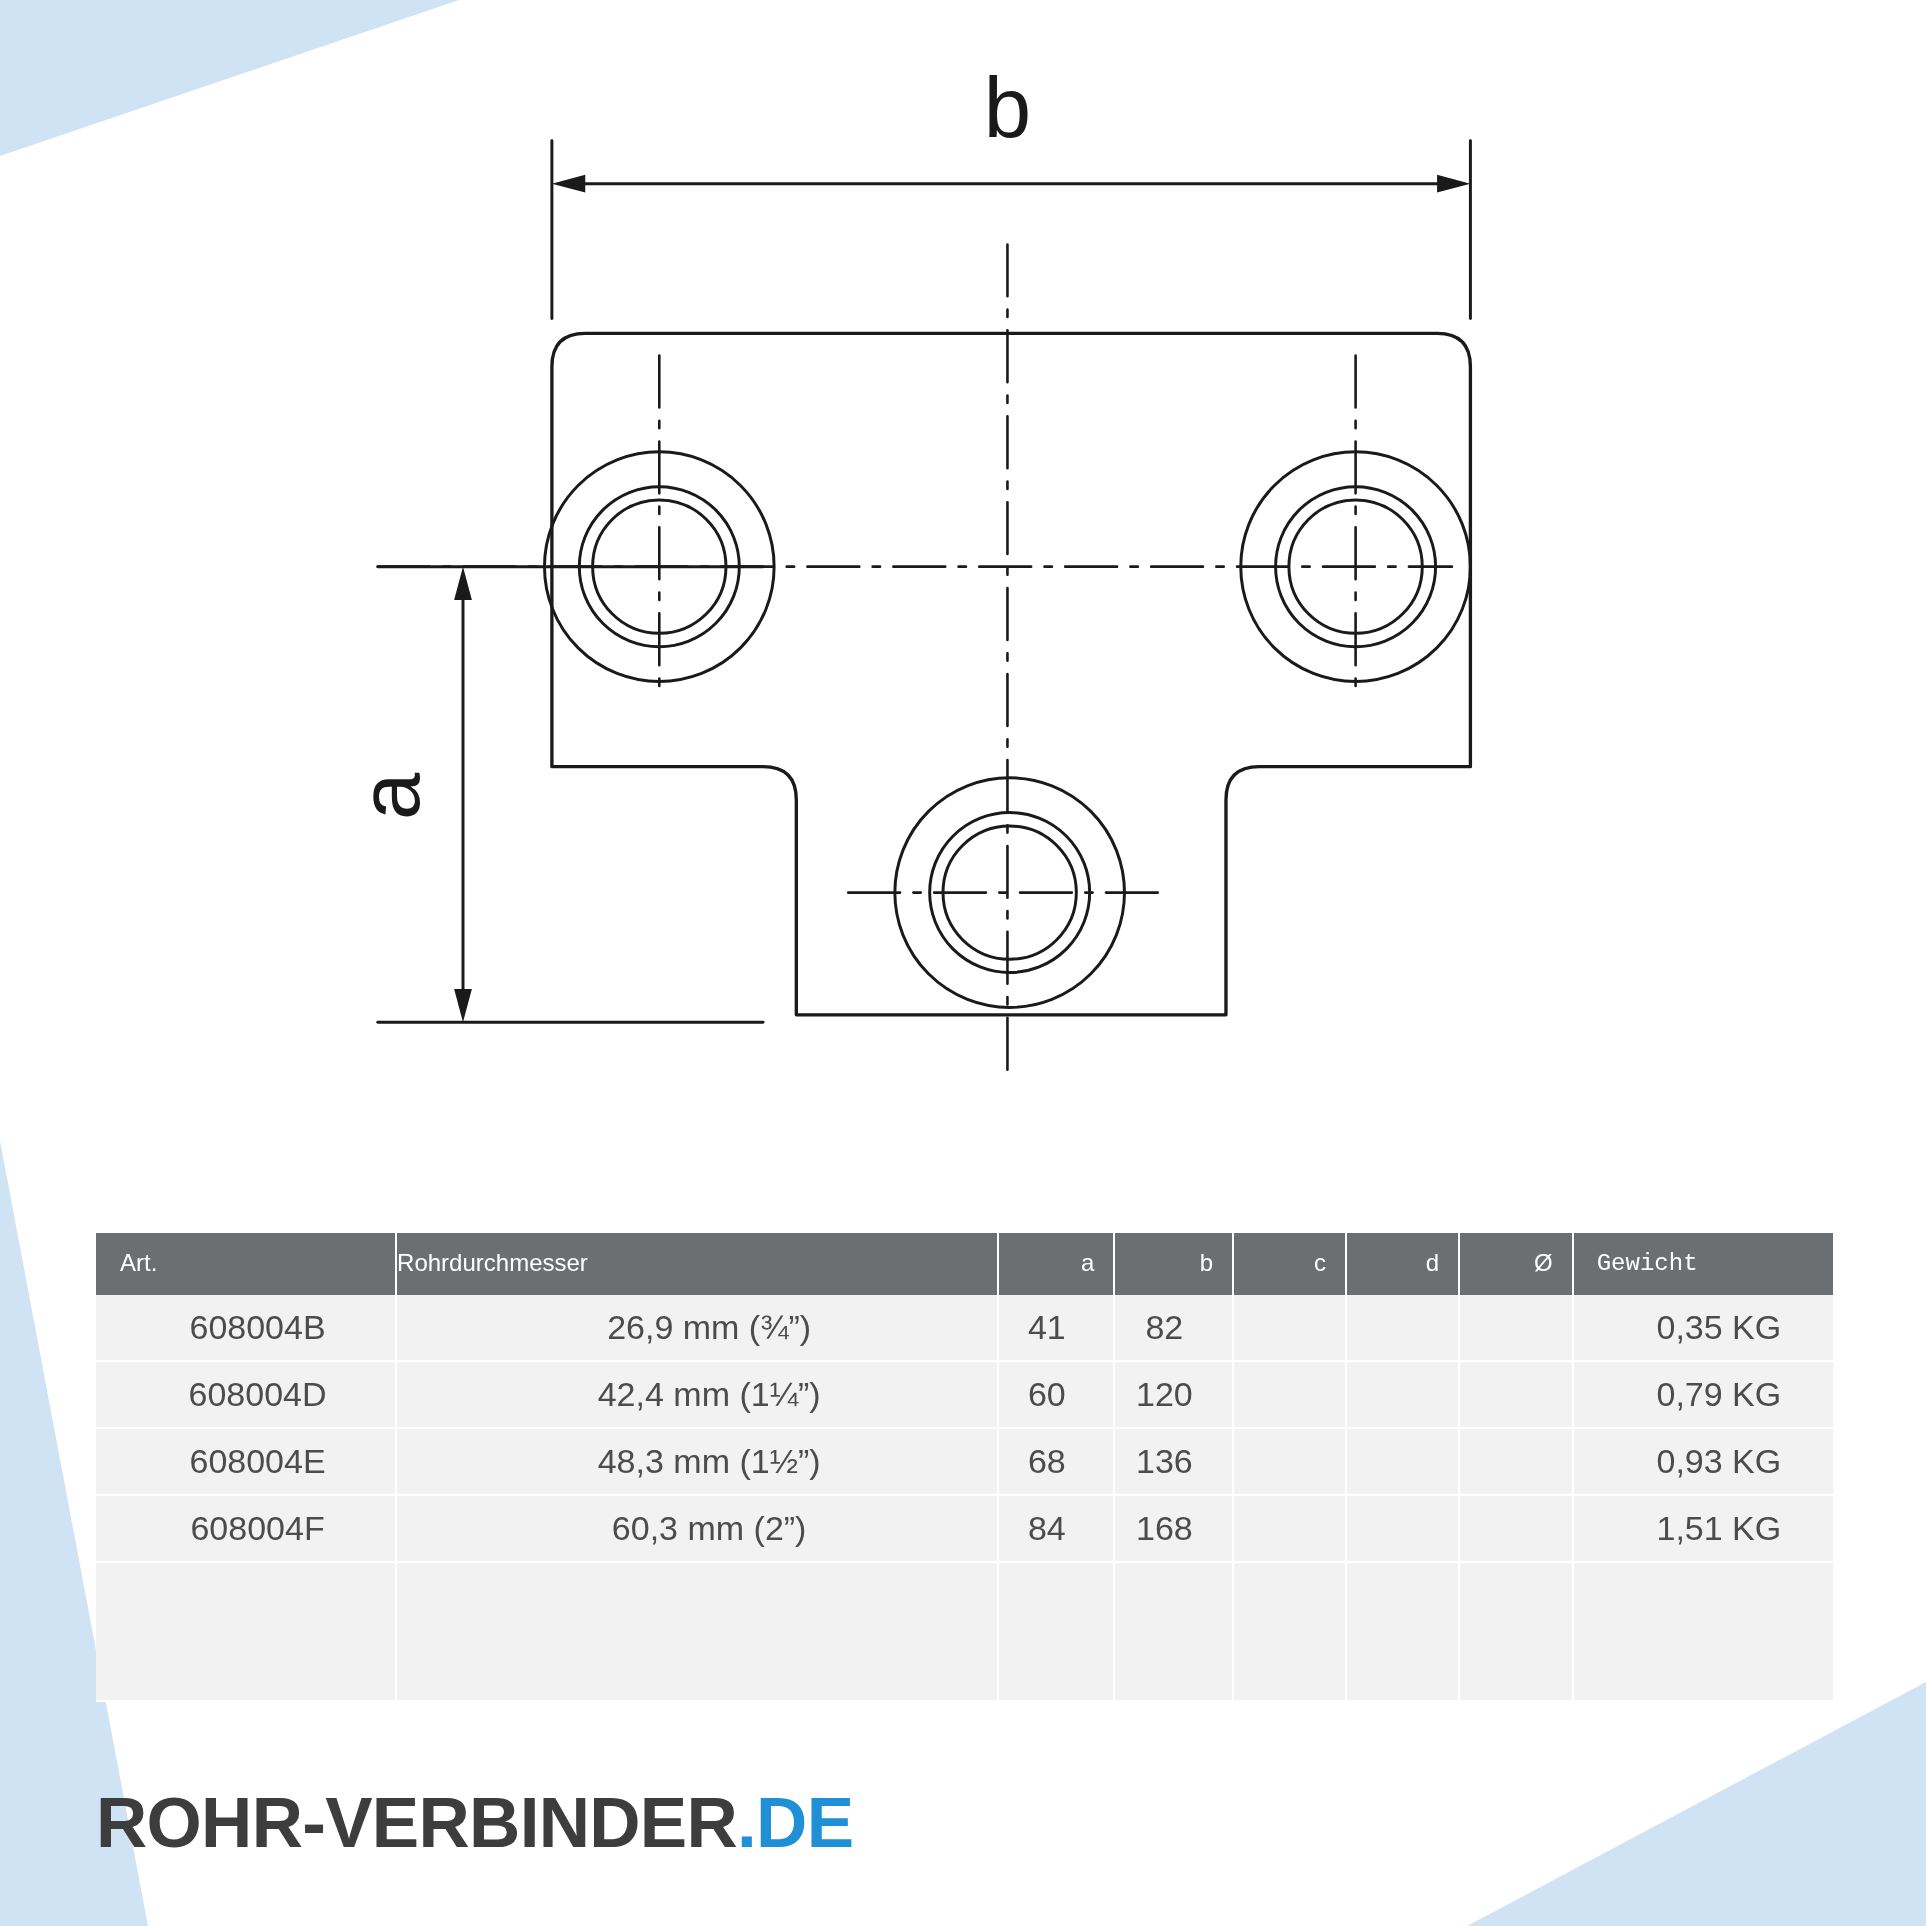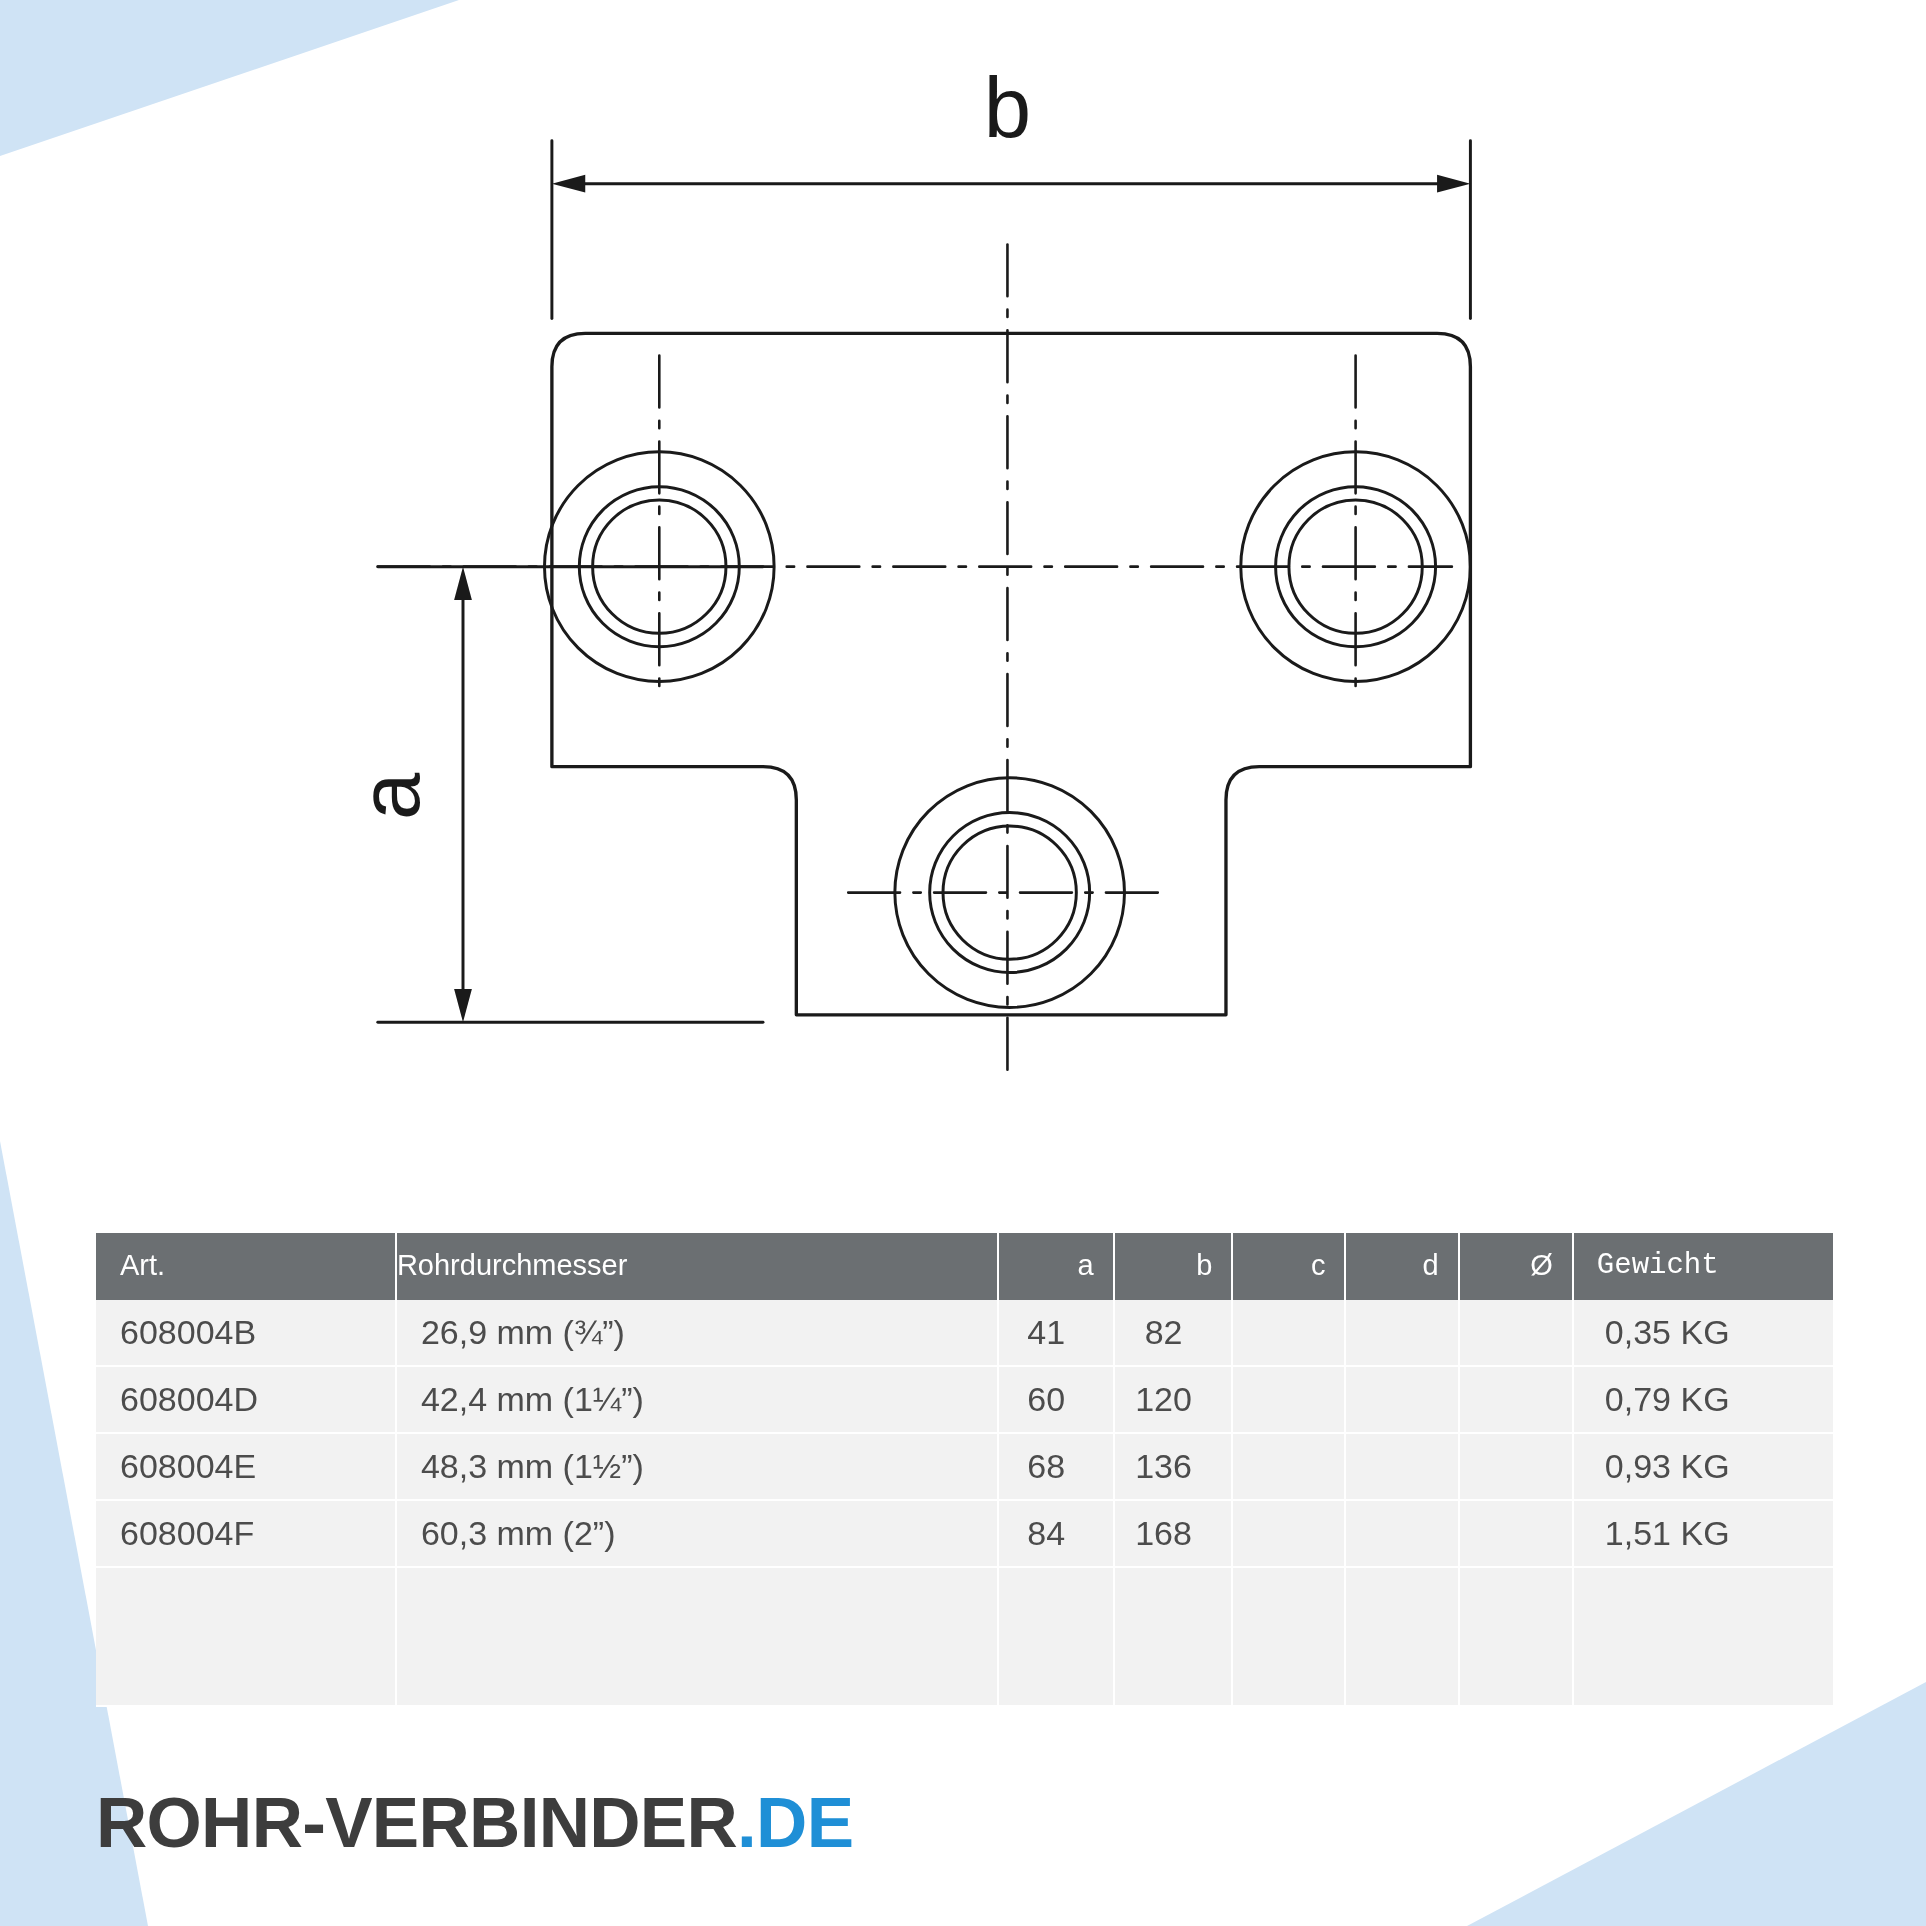--- a/index.html
+++ b/index.html
@@ -55,38 +55,39 @@
     top: 1233px;
     width: 1737px;
     border-collapse: collapse;
     font-size: 34px;
     color: #4c4c4c;
   }
   #spec-table thead th {
     background: #6b6f72;
     color: #ffffff;
     font-weight: normal;
-    font-size: 29px;
+    font-size: 24px;
     padding: 16.3px 0 18px 0;
     text-align: left;
     border-right: 2.2px solid #ffffff;
   }
   #spec-table thead th:last-child { border-right: none; }
   #spec-table thead th.num { text-align: right; padding-right: 19px; }
   #spec-table thead th.art { padding-left: 24px; }
   #spec-table thead th.pipe { }
   #spec-table thead th.weight { padding-left: 23px; font-family: Liberation Mono, monospace; }
 
   #spec-table tbody td {
     background: #f2f2f2;
     padding: 12.6px 0 13.3px 0;
     border-right: 2.2px solid #ffffff;
     border-bottom: 2.2px solid #ffffff;
     color: #4c4c4c;
     white-space: nowrap;
+    text-align: center;
   }
   #spec-table tbody td:last-child { border-right: none; }
   #spec-table td.art { padding-left: 24px; width: 296px; }
   #spec-table td.pipe { padding-left: 24px; width: 630px; }
   #spec-table td.num { text-align: center; padding-right: 19px; width: 104px; }
   #spec-table td.weight { padding-left: 31px; width: 244px; }
   #spec-table tbody tr.filler td { height: 111px; }
 
   
   #footer-logo {

